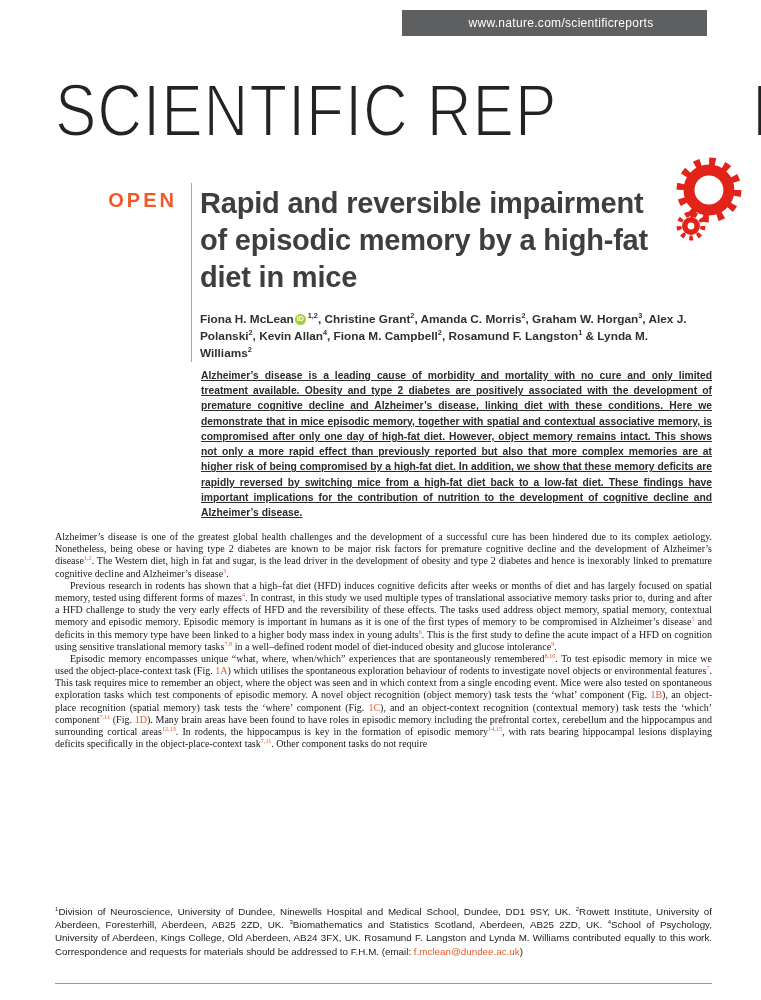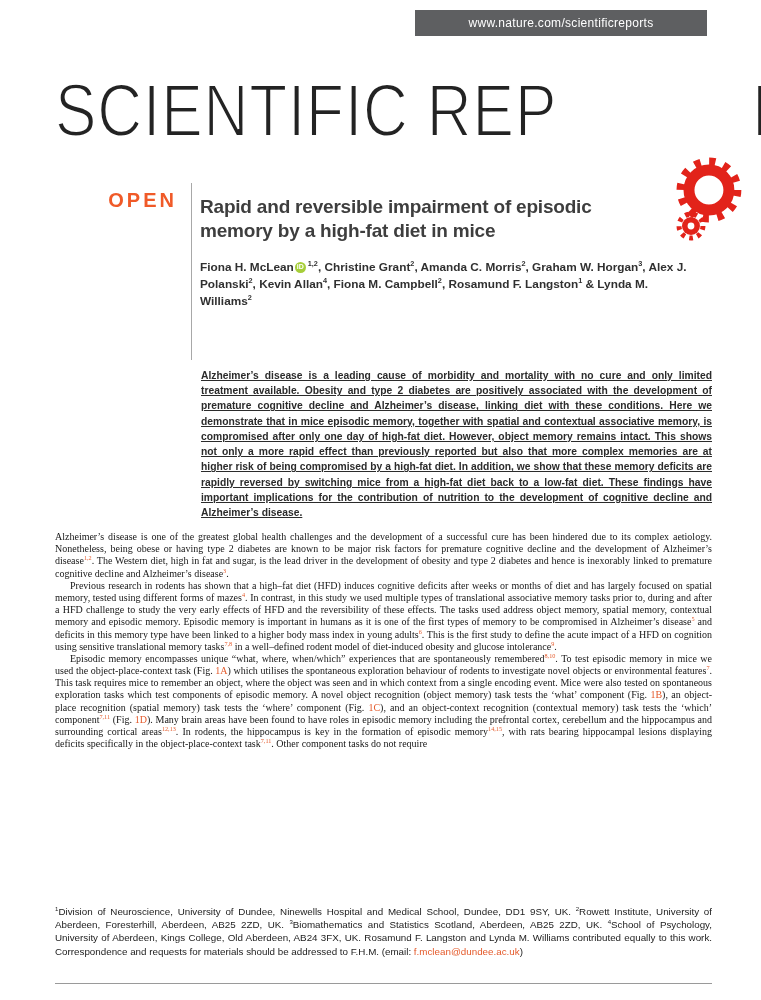--- a/index.html
+++ b/index.html
@@ -5,21 +5,21 @@
   html,body { margin:0; padding:0; background:#ffffff; }
   .page {
     position:relative; width:761px; height:1000px; background:#ffffff;
     font-family:"Liberation Sans", sans-serif; overflow:hidden; margin:0 auto;
   }
 
   
   .banner {
     position:absolute; top:10px; right:54px; width:292px; height:26px;
     background:#5e5f61; color:#ffffff; display:flex; align-items:center; justify-content:center;
-    font-size:12px; letter-spacing:.3px;
+    font-size:12px; letter-spacing:.3px;padding-left:13px;
   }
 
   
   .logo {
     position:absolute; top:74px; left:55px; display:flex; align-items:flex-start;
     transform:scaleX(0.84); transform-origin:left top;
     font-size:74px; line-height:1; color:#232323; font-weight:300;
     letter-spacing:1px; white-space:pre;
     -webkit-text-stroke:2px #ffffff;
   }
@@ -31,22 +31,22 @@
     width:192px; box-sizing:border-box; border-right:1px solid #a8a8a8;
     min-height:177px; display:flex; flex-direction:column; padding:6px 14px 0 14px;
   }
   .open-label {
     color:#f05a28; font-size:20px; font-weight:bold; letter-spacing:3px; text-align:right;
   }
   .dates { margin-top:auto; font-family:"Liberation Serif", serif; font-size:10px; color:#2e2e2e; }
   .date-row { padding:2.5px 0 3px 0; border-bottom:1px dotted #b5b5b5; }
   .mast-right { flex:1; padding-left:8px; box-sizing:border-box; }
   .title {
-    margin:12px 0 16px 0; max-width:465px;
-    font-size:19px; font-weight:bold; color:#3e3e3e; line-height:1.27; letter-spacing:-0.2px;
+    margin:2px 0 16px 0; max-width:465px;
+    font-size:29px; font-weight:bold; color:#3e3e3e; line-height:1.27; letter-spacing:-0.2px;
   }
   .authors { max-width:500px; font-size:11.8px; font-weight:bold; color:#303030; line-height:1.42; }
   .authors sup { color:#303030; }
 
   
   .abstract {
     position:absolute; top:368px; left:201px; width:511px;
     font-size:10.3px; font-weight:bold; color:#2b2b2b; line-height:1.48; text-align:justify;text-decoration:underline;
   }
 

